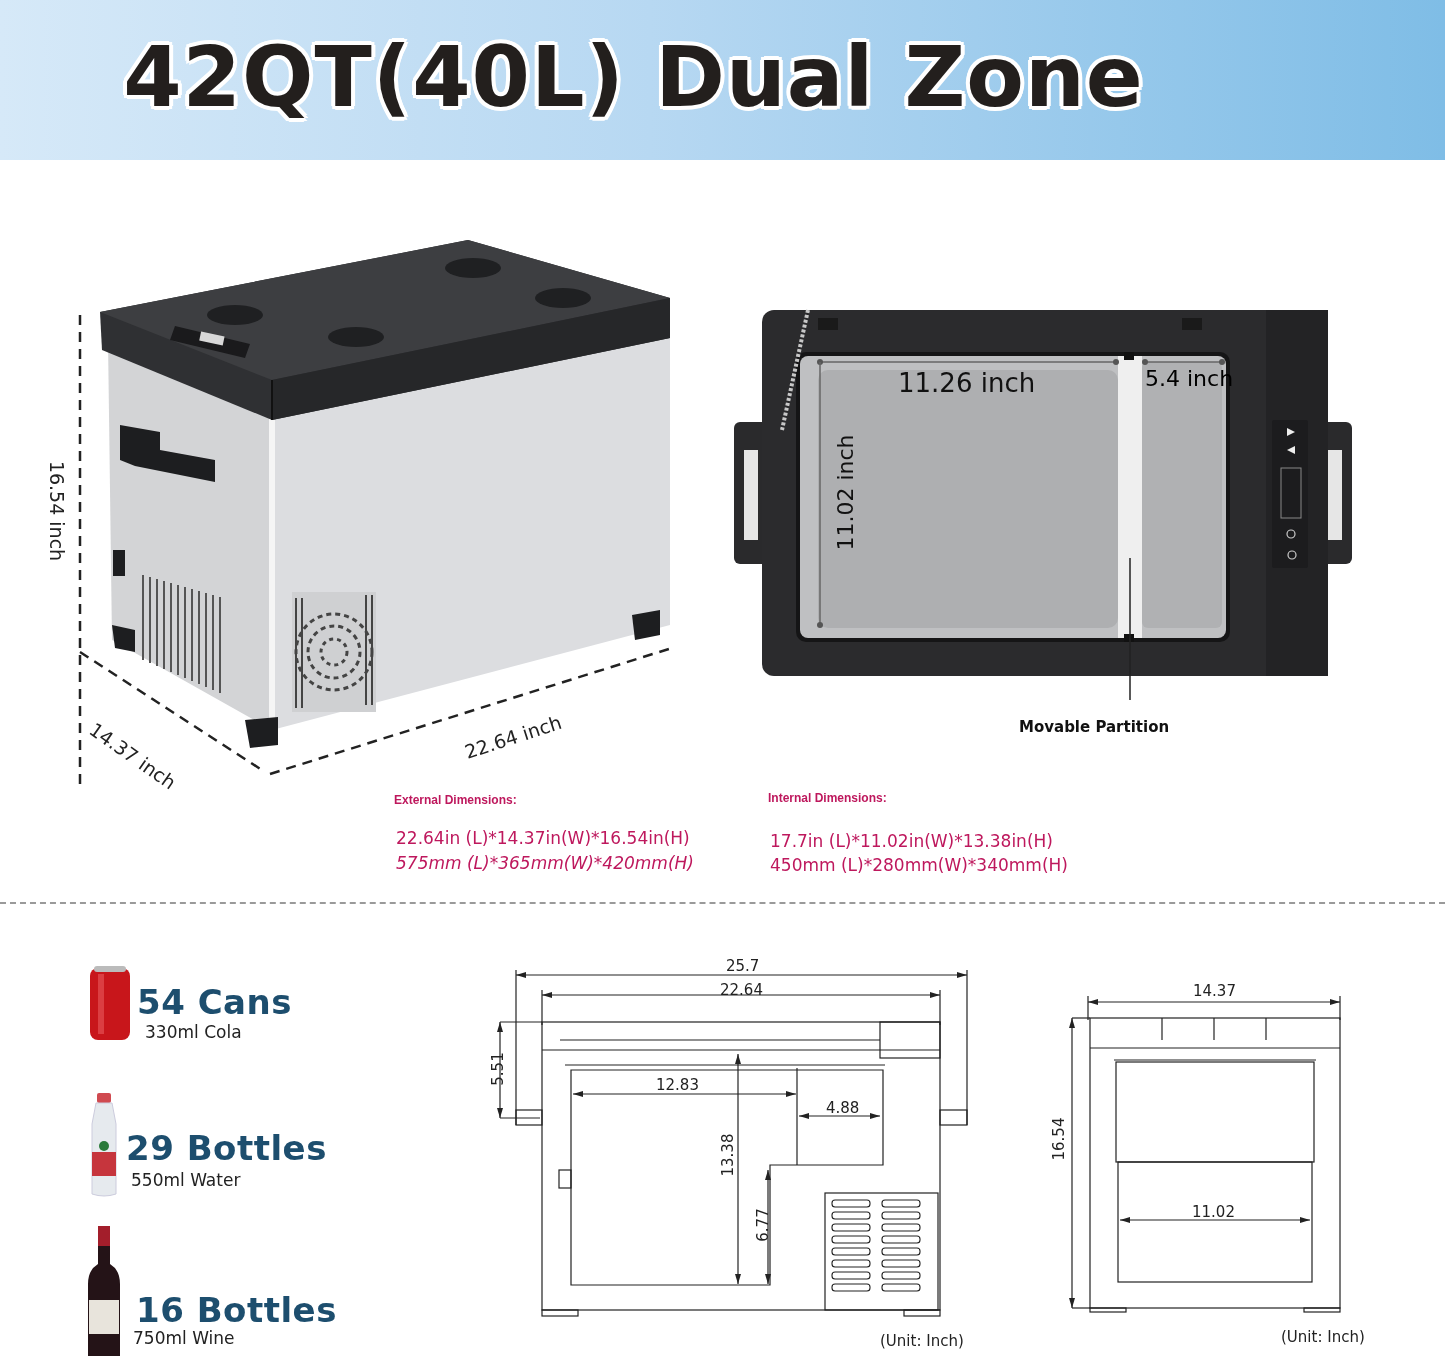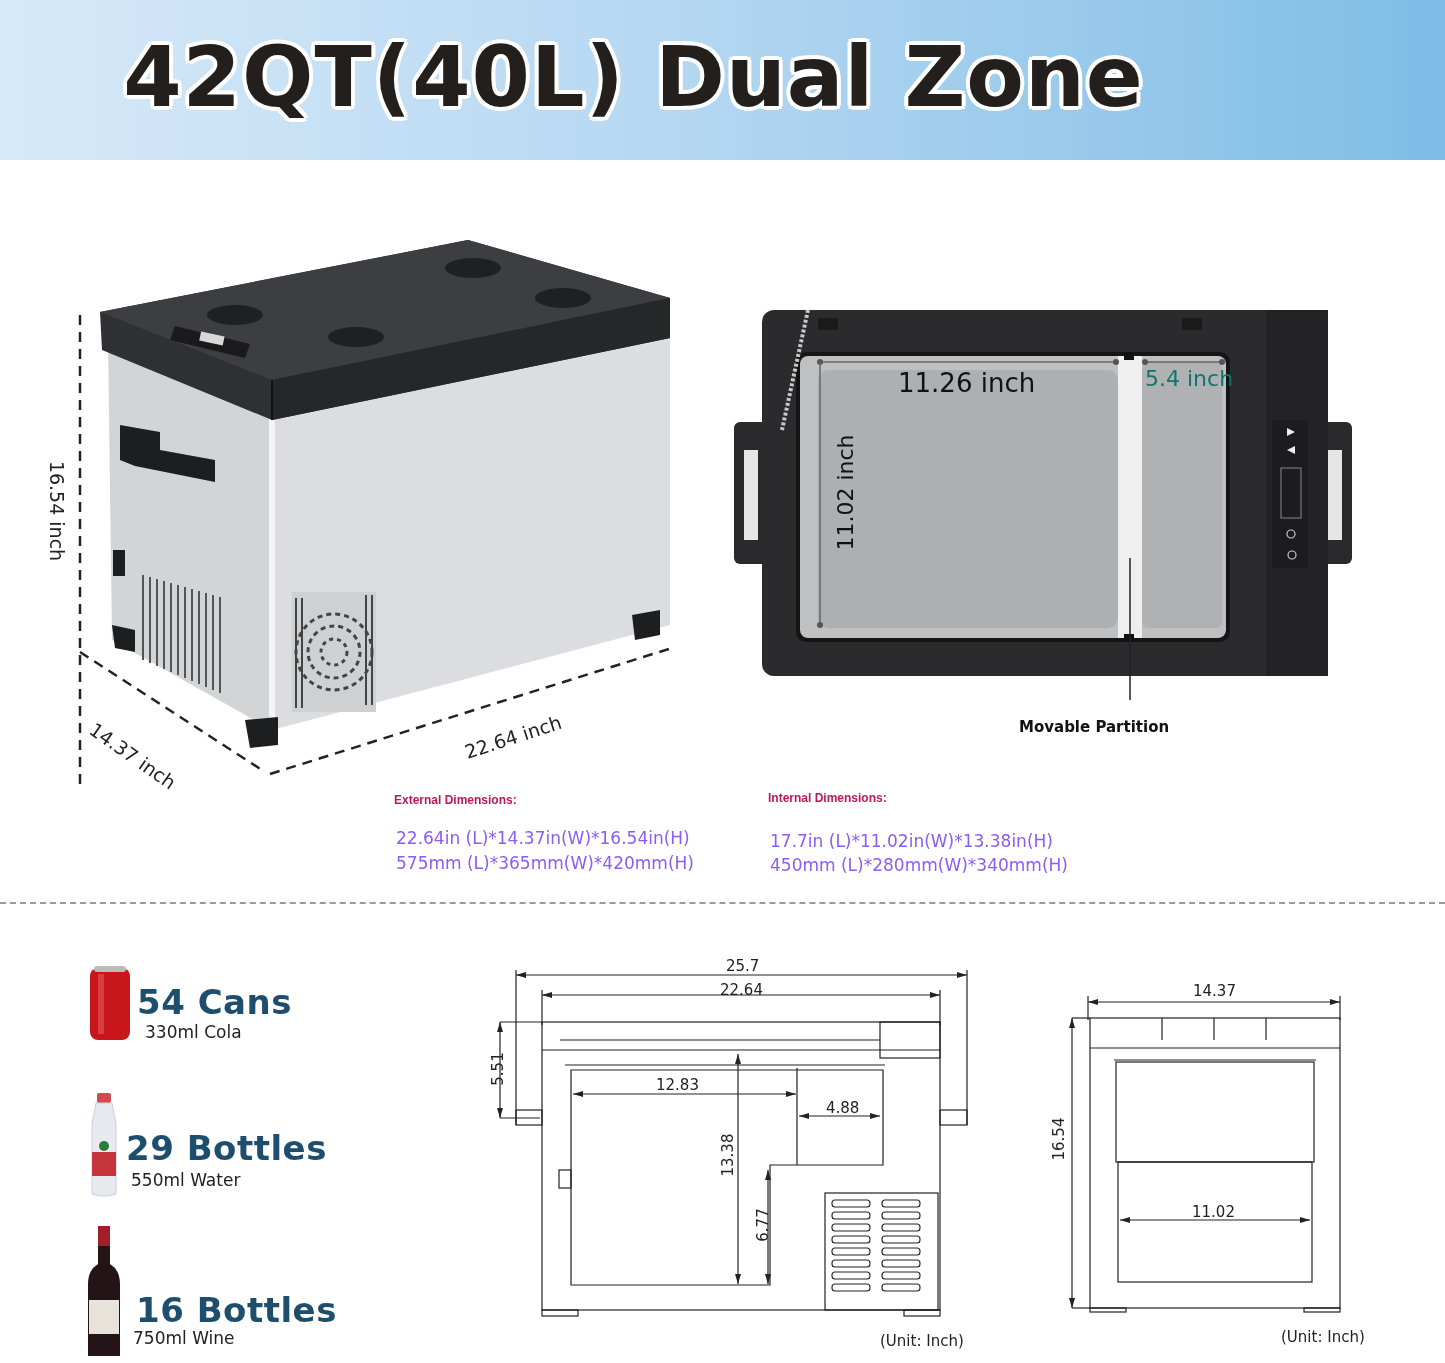--- a/index.html
+++ b/index.html
@@ -3,21 +3,21 @@
 <meta charset="utf-8">
 <style>
   html,body{margin:0;padding:0;background:#fff;}
   body{width:1445px;height:1363px;position:relative;overflow:hidden;font-family:"DejaVu Sans","Liberation Sans",sans-serif;}
   .abs{position:absolute;}
   .banner{left:0;top:0;width:1445px;height:160px;background:linear-gradient(90deg,#d6e9f8 0%,#b7d8f2 45%,#7fbde6 100%);}
   .banner-title{left:0;top:28px;width:1267px;text-align:center;font-family:"DejaVu Sans",sans-serif;font-weight:bold;font-size:84px;color:#231f1d;letter-spacing:1px;
     text-shadow:3px 3px 0 #fff,-3px -3px 0 #fff,3px -3px 0 #fff,-3px 3px 0 #fff,0 4px 0 #fff,0 -4px 0 #fff,4px 0 0 #fff,-4px 0 0 #fff;}
   .label-sm{font-family:"DejaVu Sans",sans-serif;color:#222;}
   .dim-title{font-family:Liberation Sans, sans-serif;font-weight:bold;font-size:12px;color:#be185d;}
-  .dim-line{font-family:"DejaVu Sans",sans-serif;font-size:17px;color:#8b5cf6;line-height:25px;}
+  .dim-line{font-family:"DejaVu Sans",sans-serif;font-size:17px;color:#be185d;line-height:25px;}
   .divider{left:0;top:902px;width:1445px;height:0;border-top:2px dashed #9a9a9a;}
   .cap-big{font-family:"DejaVu Sans",sans-serif;font-weight:bold;font-size:34px;color:#1d4e6e;letter-spacing:.5px;}
   .cap-small{font-family:"DejaVu Sans",sans-serif;font-size:17px;color:#222;}
   .unit{font-family:"DejaVu Sans",sans-serif;font-size:15px;color:#222;}
 </style>
 </head>
 <body>
 
 <div class="abs banner"></div>
 <div class="abs banner-title">42QT(40L) Dual Zone</div>
@@ -127,27 +127,27 @@
 
   <rect x="542" y="120" width="36" height="148" rx="2" fill="#1c1c1e"></rect>
   <polygon points="557,128 565,132 557,136" fill="#eee"></polygon>
   <polygon points="565,146 557,150 565,154" fill="#eee"></polygon>
   <rect x="551" y="168" width="20" height="50" fill="none" stroke="#888" stroke-width="1"></rect>
   <circle cx="561" cy="234" r="4" fill="none" stroke="#ccc" stroke-width="1.2"></circle>
   <circle cx="562" cy="255" r="4" fill="none" stroke="#ccc" stroke-width="1.2"></circle>
 </svg>
 
 <div class="abs label-sm" style="left:898px;top:368px;font-size:26px;color:#111;">11.26 inch</div>
-<div class="abs label-sm" style="left:1145px;top:366px;font-size:22px;color:#0f766e;">5.4 inch</div>
+<div class="abs label-sm" style="left:1145px;top:366px;font-size:22px;color:#000000;">5.4 inch</div>
 <div class="abs label-sm" style="left:780px;top:480px;font-size:22px;color:#111;transform:rotate(-90deg);transform-origin:center;width:130px;text-align:center;">11.02 inch</div>
 <div class="abs" style="left:1019px;top:718px;font-family:'DejaVu Sans',sans-serif;font-weight:bold;font-size:15px;color:#111;">Movable Partition</div>
 
 <div class="abs dim-title" style="left:394px;top:793px;">External Dimensions:</div>
 <div class="abs dim-line" style="left:396px;top:826px;">22.64in (L)*14.37in(W)*16.54in(H)</div>
-<div class="abs dim-line" style="left:396px;top:851px;">575mm (L)*365mm(W)*420mm(H)</div>
+<div class="abs dim-line" style="left:396px;top:851px;font-style:italic;">575mm (L)*365mm(W)*420mm(H)</div>
 
 <div class="abs dim-title" style="left:768px;top:791px;">Internal Dimensions:</div>
 <div class="abs dim-line" style="left:770px;top:829px;">17.7in (L)*11.02in(W)*13.38in(H)</div>
 <div class="abs dim-line" style="left:770px;top:853px;">450mm (L)*280mm(W)*340mm(H)</div>
 
 <div class="abs divider"></div>
 
 <svg class="abs" style="left:86px;top:964px;" width="50" height="80">
   <rect x="4" y="4" width="40" height="72" rx="8" fill="#c8161b"></rect>
   <rect x="8" y="2" width="32" height="6" rx="3" fill="#bbb"></rect>

